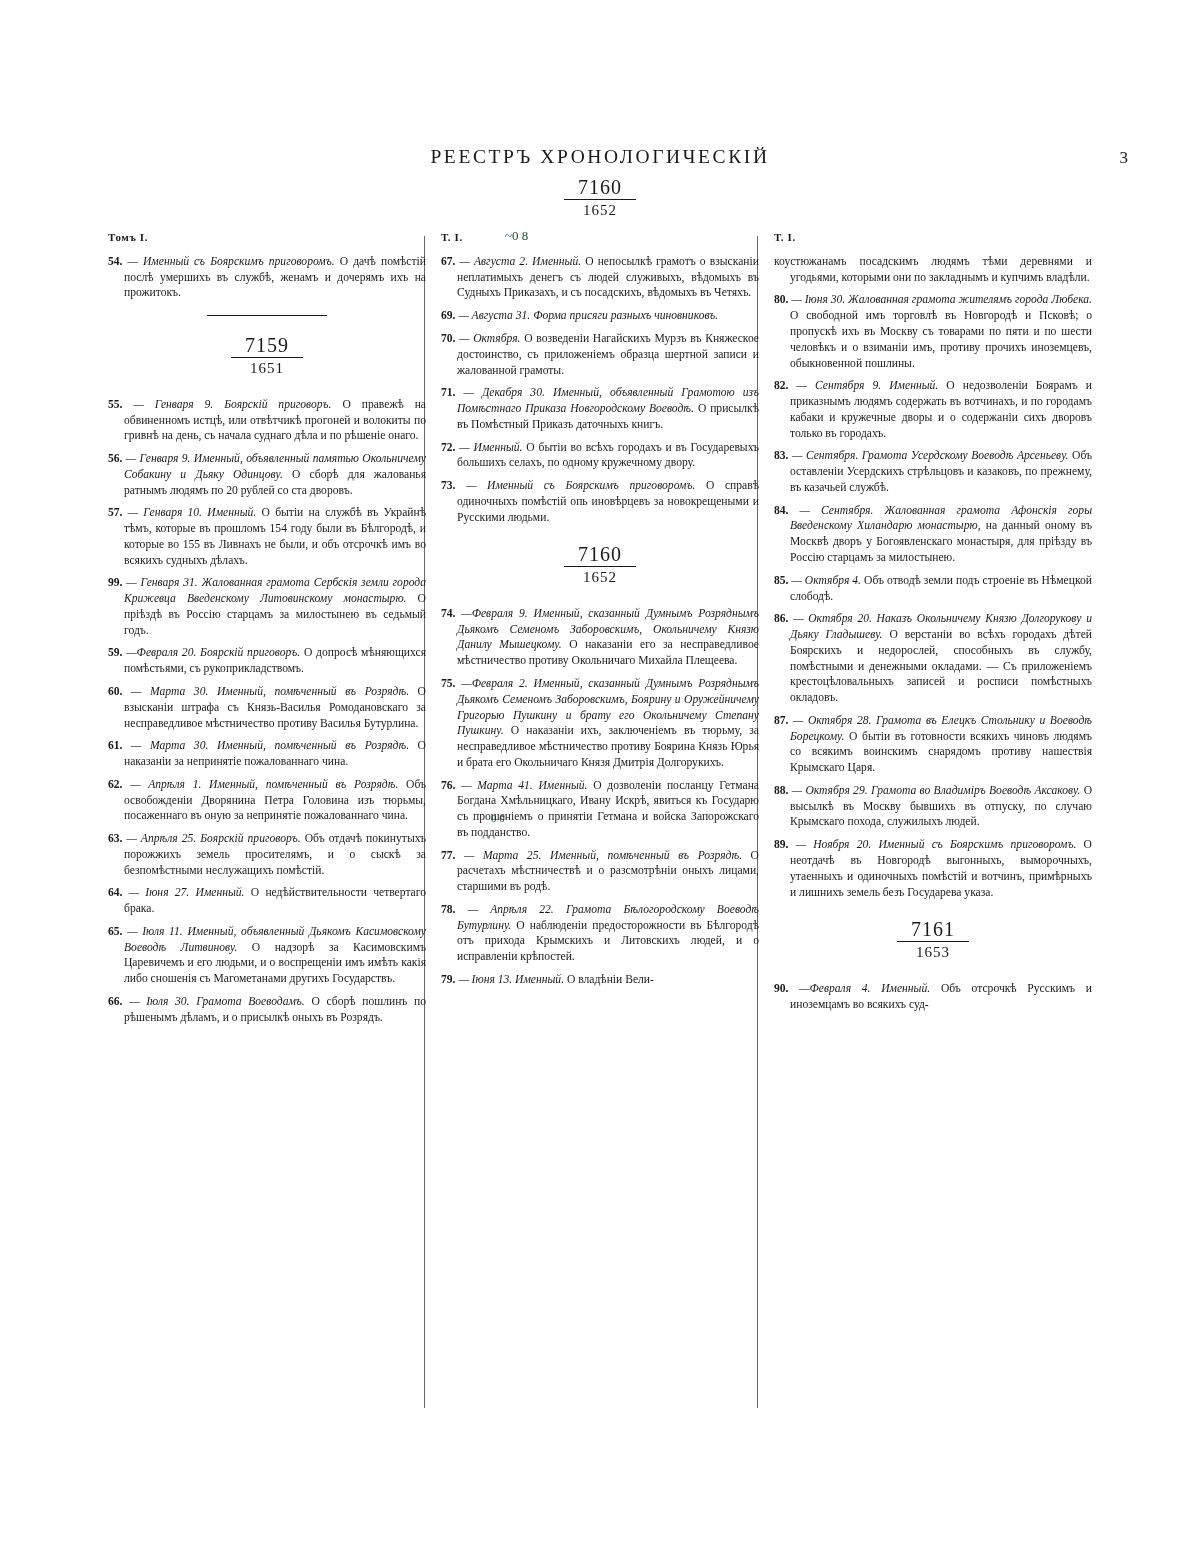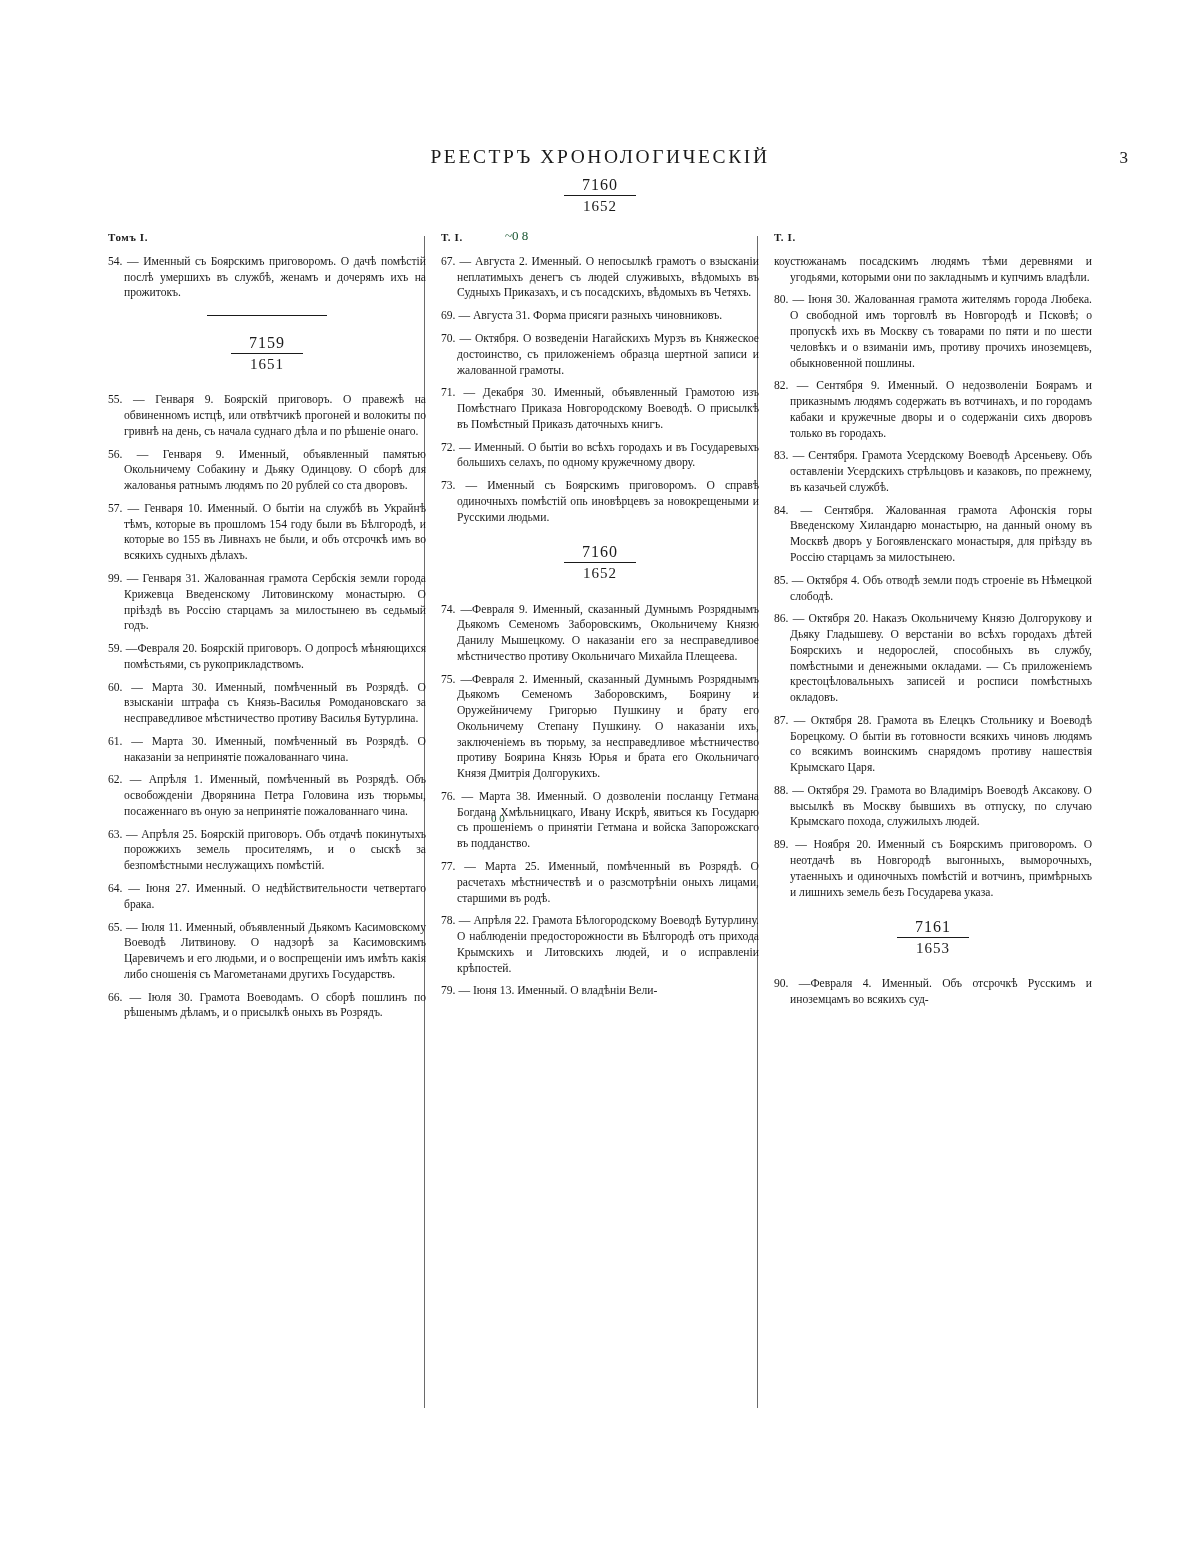--- a/index.html
+++ b/index.html
@@ -39,21 +39,21 @@
     top: 148px;
     right: 72px;
     font-size: 17px;
   }
   .year-block {
     text-align: center;
     margin: 0 auto;
     width: 120px;
   }
   .year-block .top {
-    font-size: 16px;
+    font-size: 20px;
     letter-spacing: 1px;
     line-height: 1.1;
   }
   .year-block .rule {
     border-bottom: 1.3px solid #1a1a1a;
     width: 72px;
     margin: 1px auto 2px auto;
   }
   .year-block .bot {
     font-size: 15px;
@@ -91,23 +91,24 @@
     font-weight: bold;
     letter-spacing: 0.6px;
     margin-bottom: 9px;
   }
   .entry {
     margin-bottom: 7px;
     text-indent: -16px;
     padding-left: 16px;
   }
   .entry .num {
-    font-weight: normal;
+    font-weight: bold;
   }
   .ital {
+    font-style: italic;
     margin-top: 38px;
   }
   .sep-rule {
     width: 120px;
     border-bottom: 1.1px solid #1a1a1a;
     margin: 14px auto 16px auto;
   }
   .inner-year {
     margin: 18px auto 20px auto;
   }
@@ -183,21 +184,21 @@
         <div class="entry"><span class="num">71. </span><span class="ital">— Декабря 30. Именный, объявленный Грамотою изъ Помѣстнаго Приказа Новгородскому Воеводѣ.</span><span> О присылкѣ въ Помѣстный Приказъ даточныхъ книгъ.</span></div>
         <div class="entry"><span class="num">72. </span><span class="ital">— Именный.</span><span> О бытіи во всѣхъ городахъ и въ Государевыхъ большихъ селахъ, по одному кружечному двору.</span></div>
         <div class="entry"><span class="num">73. </span><span class="ital">— Именный съ Боярскимъ приговоромъ.</span><span> О справѣ одиночныхъ помѣстій опь иновѣрцевъ за новокрещеными и Русскими людьми.</span></div>
         <div class="year-block inner-year">
           <div class="top">7160</div>
           <div class="rule"></div>
           <div class="bot">1652</div>
         </div>
         <div class="entry"><span class="num">74. </span><span class="ital">—Февраля 9. Именный, сказанный Думнымъ Розряднымъ Дьякомъ Семеномъ Заборовскимъ, Окольничему Князю Данилу Мышецкому.</span><span> О наказаніи его за несправедливое мѣстничество противу Окольничаго Михайла Плещеева.</span></div>
         <div class="entry"><span class="num">75. </span><span class="ital">—Февраля 2. Именный, сказанный Думнымъ Розряднымъ Дьякомъ Семеномъ Заборовскимъ, Боярину и Оружейничему Григорью Пушкину и брату его Окольничему Степану Пушкину.</span><span> О наказаніи ихъ, заключеніемъ въ тюрьму, за несправедливое мѣстничество противу Боярина Князь Юрья и брата его Окольничаго Князя Дмитрія Долгорукихъ.</span></div>
-        <div class="entry"><span class="num">76. </span><span class="ital">— Марта 38. Именный.</span><span> О дозволеніи посланцу Гетмана Богдана Хмѣльницкаго, Ивану Искрѣ, явиться къ Государю съ прошеніемъ о принятіи Гетмана и войска Запорожскаго въ подданство.</span></div>
+        <div class="entry"><span class="num">76. </span><span class="ital">— Марта 41. Именный.</span><span> О дозволеніи посланцу Гетмана Богдана Хмѣльницкаго, Ивану Искрѣ, явиться къ Государю съ прошеніемъ о принятіи Гетмана и войска Запорожскаго въ подданство.</span></div>
         <div class="entry"><span class="num">77. </span><span class="ital">— Марта 25. Именный, помѣченный въ Розрядѣ.</span><span> О расчетахъ мѣстничествѣ и о разсмотрѣніи оныхъ лицами, старшими въ родѣ.</span></div>
         <div class="entry"><span class="num">78. </span><span class="ital">— Апрѣля 22. Грамота Бѣлогородскому Воеводѣ Бутурлину.</span><span> О наблюденіи предосторожности въ Бѣлгородѣ отъ прихода Крымскихъ и Литовскихъ людей, и о исправленіи крѣпостей.</span></div>
         <div class="entry"><span class="num">79. </span><span class="ital">— Іюня 13. Именный.</span><span> О владѣніи Вели-</span></div>
       </div>
     <div class="col col-3">
         <div class="col-head">Т. I.</div>
         <div class="entry"><span>коустюжанамъ посадскимъ людямъ тѣми деревнями и угодьями, которыми они по закладнымъ и купчимъ владѣли.</span></div>
         <div class="entry"><span class="num">80. </span><span class="ital">— Іюня 30. Жалованная грамота жителямъ города Любека.</span><span> О свободной имъ торговлѣ въ Новгородѣ и Псковѣ; о пропускѣ ихъ въ Москву съ товарами по пяти и по шести человѣкъ и о взиманіи имъ, противу прочихъ иноземцевъ, обыкновенной пошлины.</span></div>
         <div class="entry"><span class="num">82. </span><span class="ital">— Сентября 9. Именный.</span><span> О недозволеніи Боярамъ и приказнымъ людямъ содержать въ вотчинахъ, и по городамъ кабаки и кружечные дворы и о содержаніи сихъ дворовъ только въ городахъ.</span></div>
         <div class="entry"><span class="num">83. </span><span class="ital">— Сентября. Грамота Усердскому Воеводѣ Арсеньеву.</span><span> Объ оставленіи Усердскихъ стрѣльцовъ и казаковъ, по прежнему, въ казачьей службѣ.</span></div>

